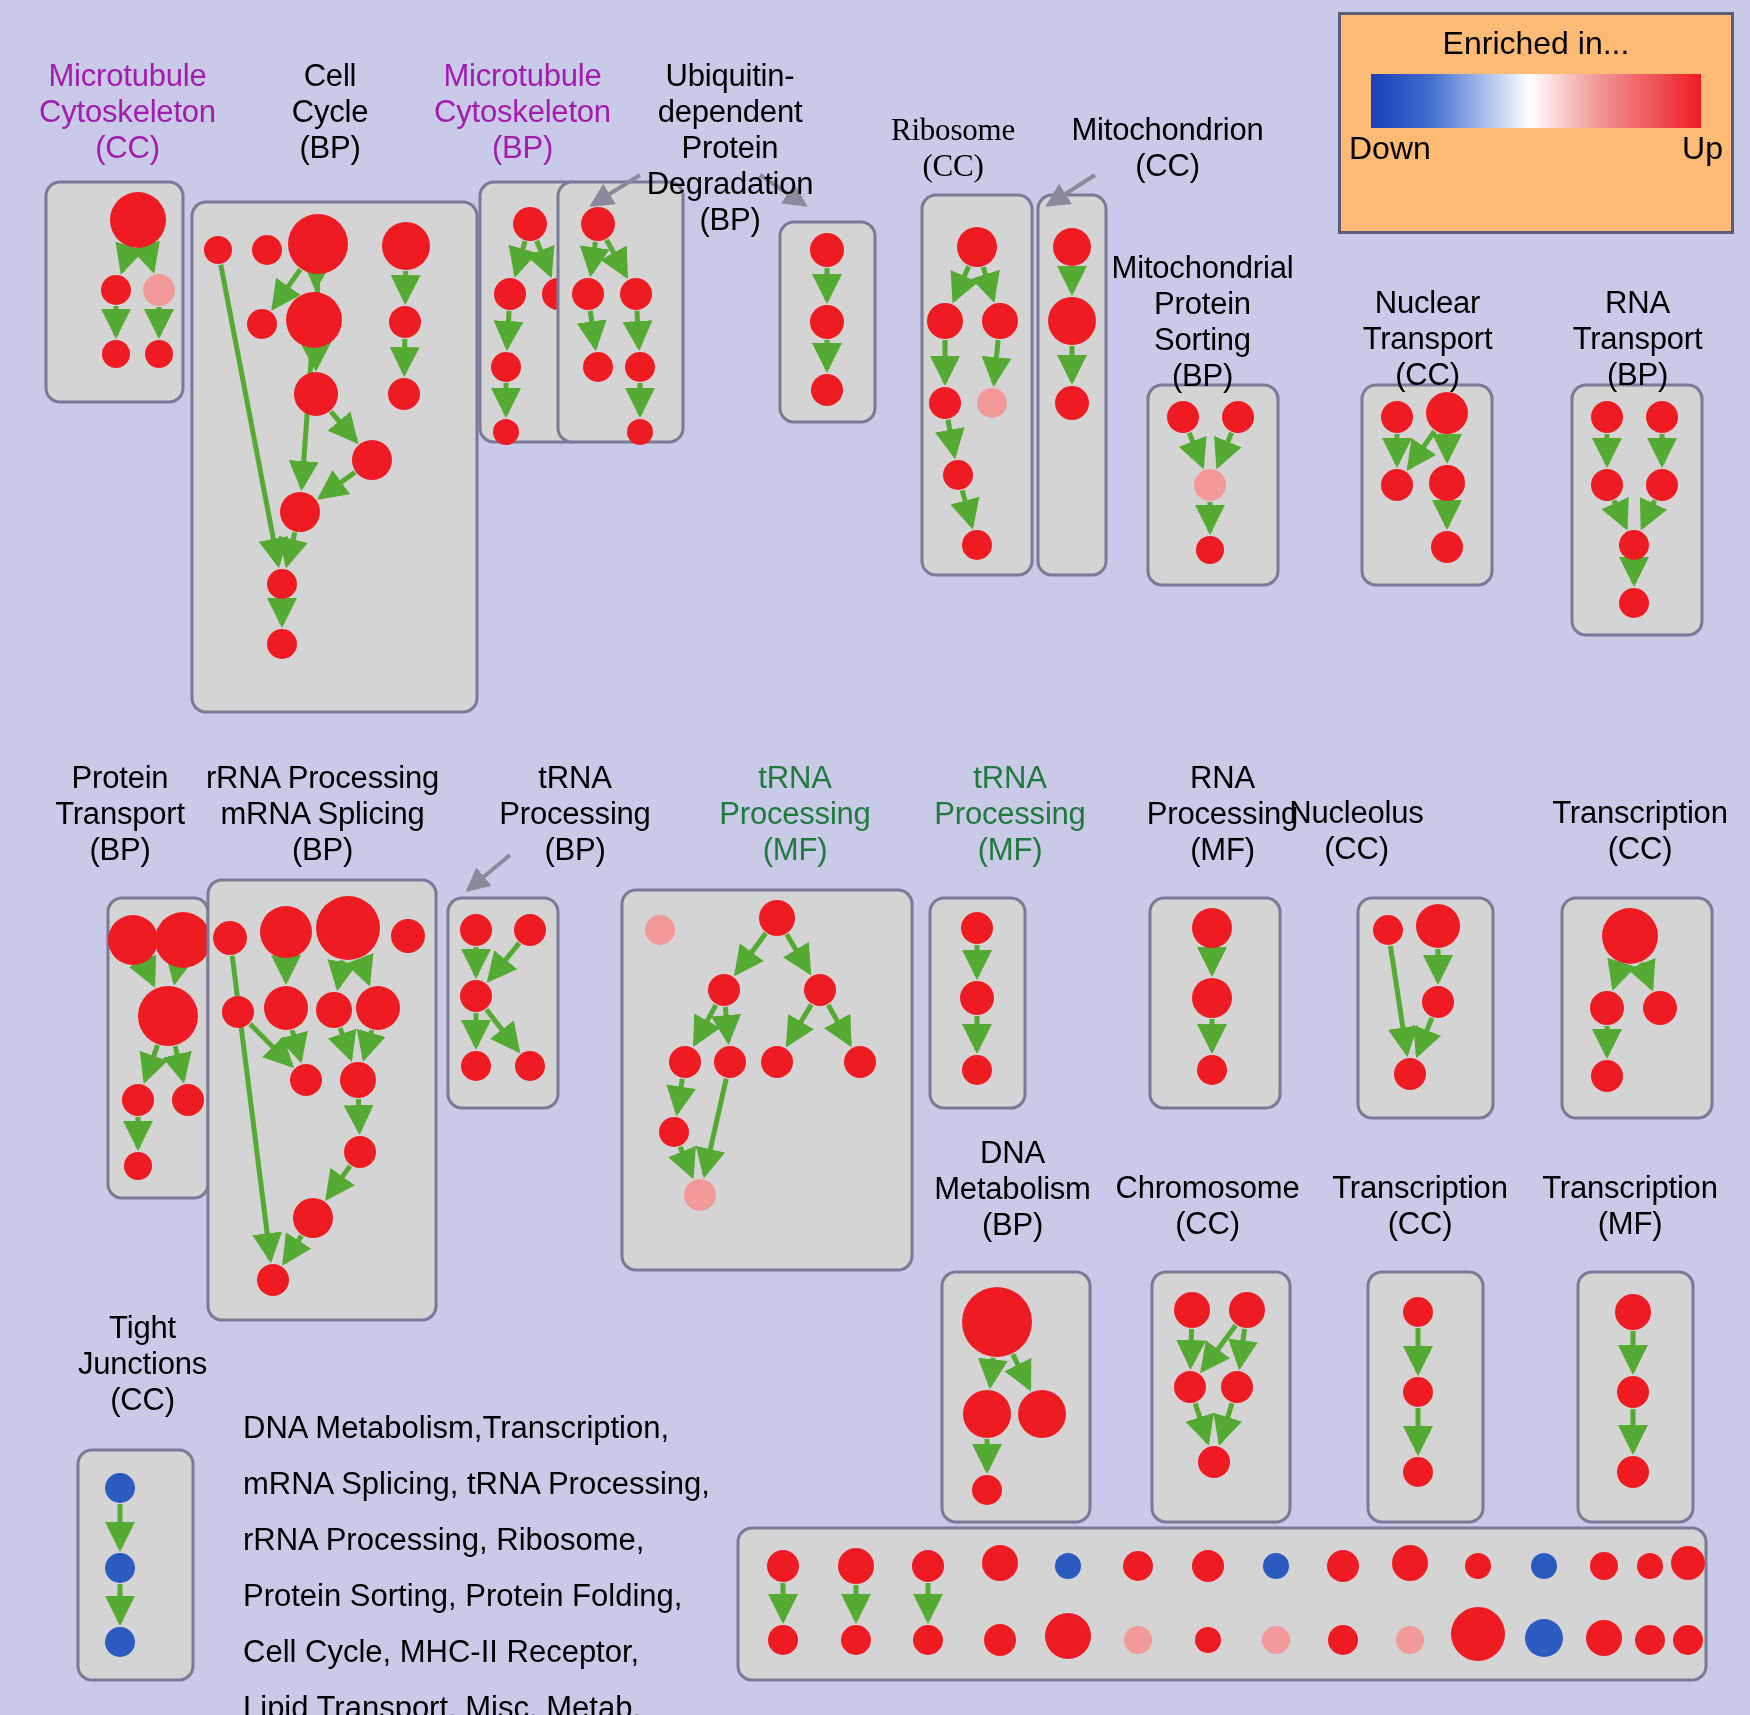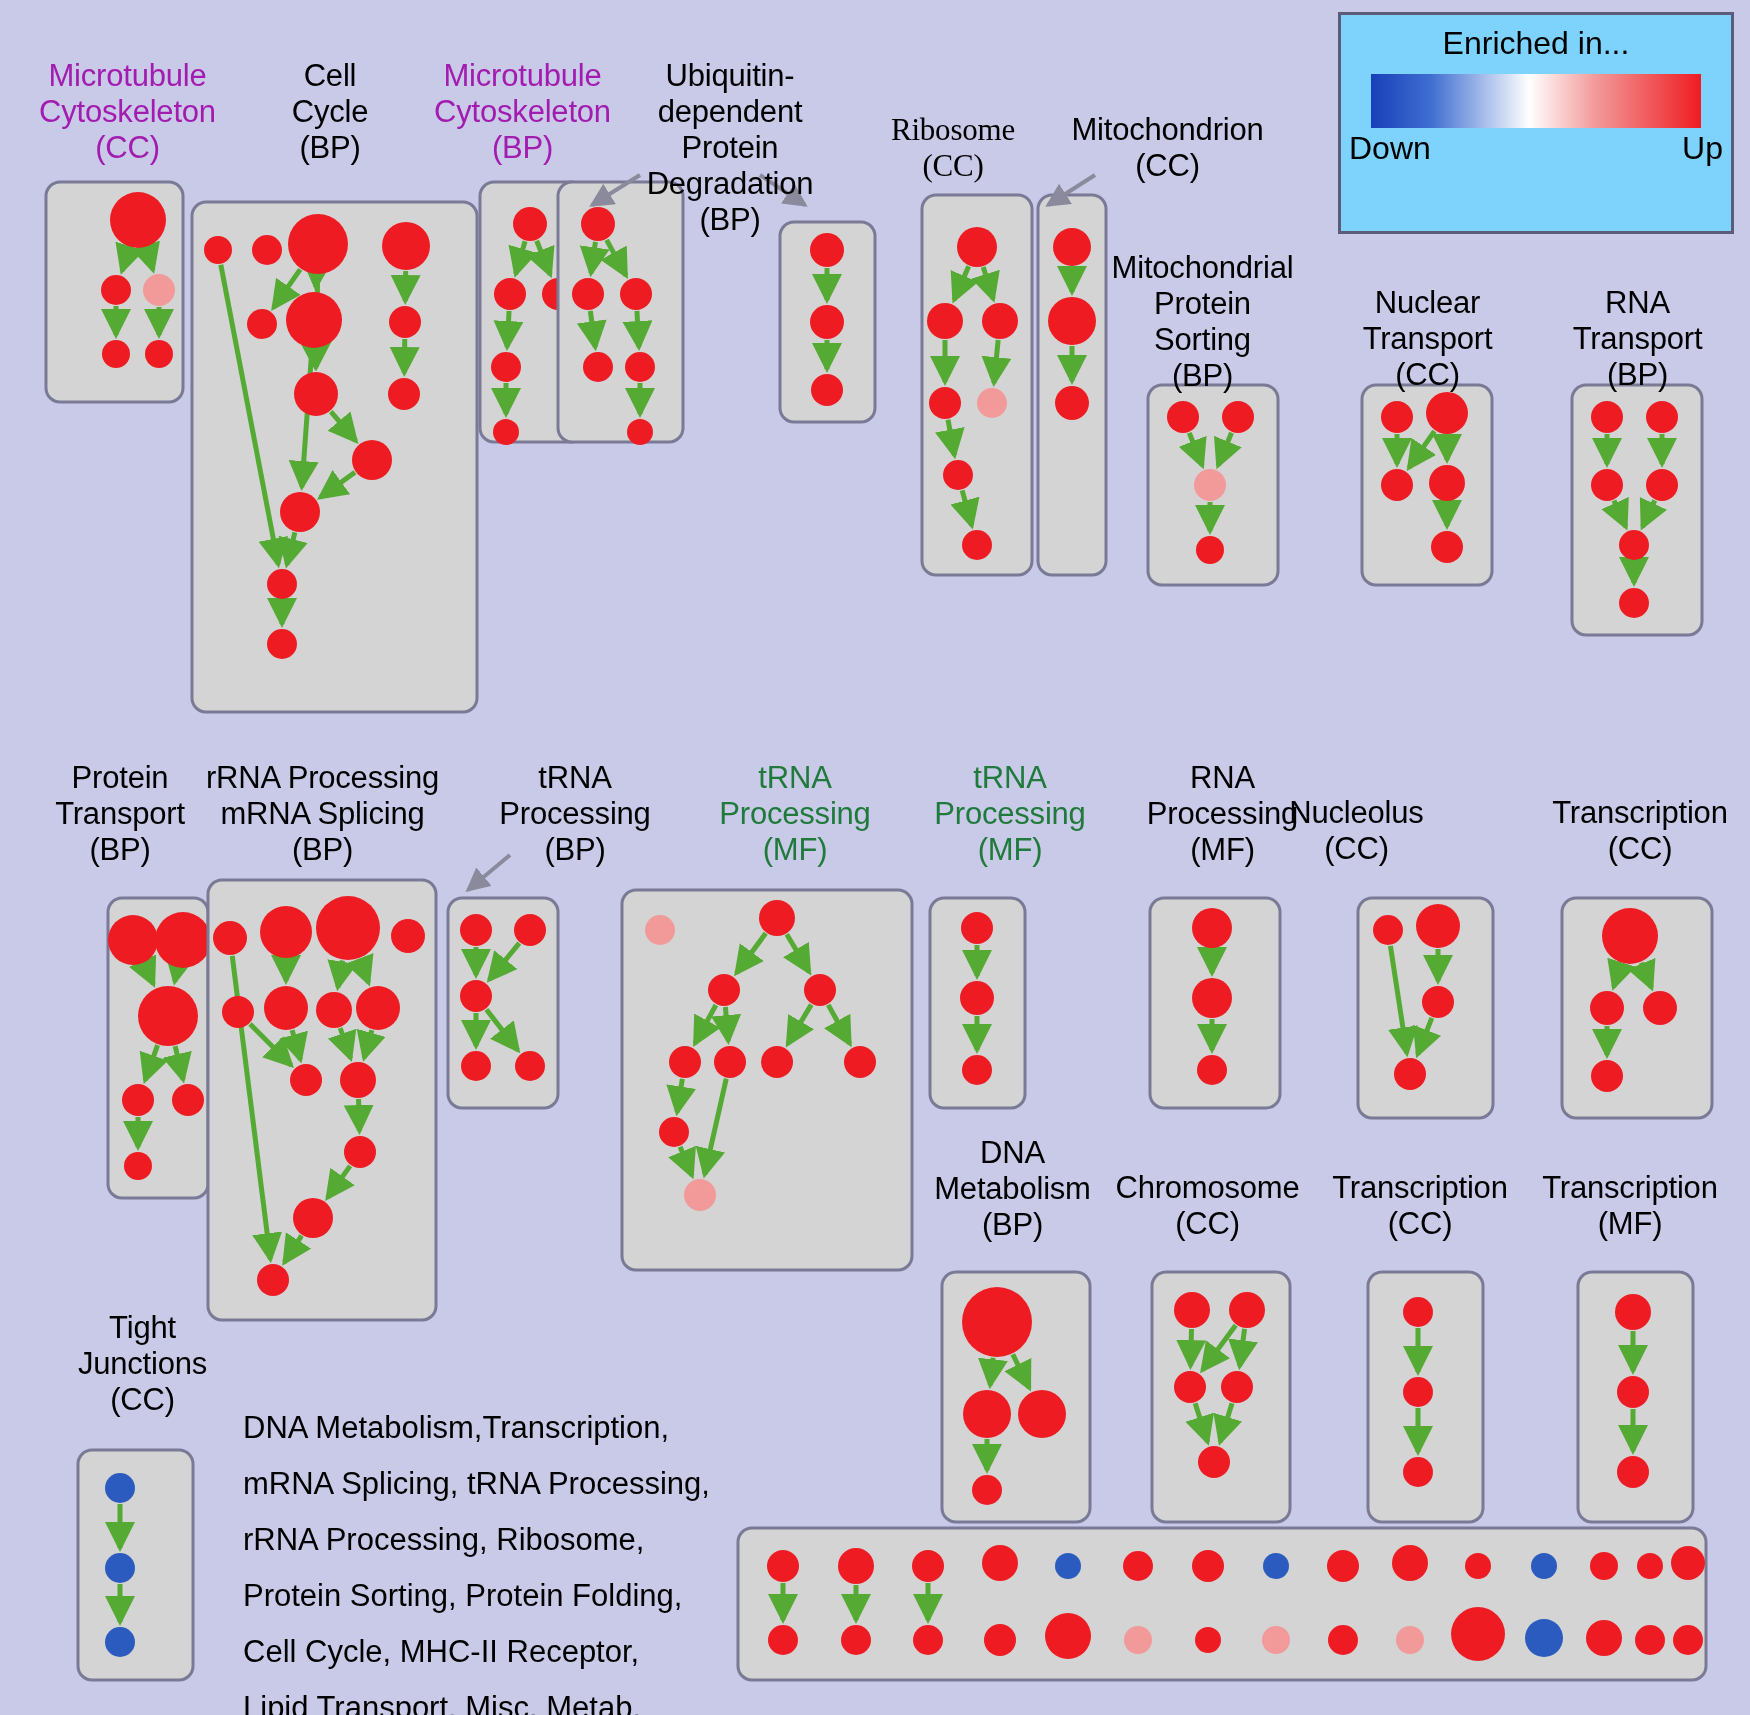--- a/index.html
+++ b/index.html
@@ -27,21 +27,21 @@
     line-height: 36px;
     color: #000000;
     white-space: pre-line;
     letter-spacing: -0.2px;
   }
   .label.blue { color: #a21caf; }
   .label.green { color: #1f7a3c; }
   .legend-box {
     position: absolute;
     border: 3px solid #5c5c78;
-    background: #7dd3fc;
+    background: #fdba74;
     box-sizing: border-box;
   }
   .legend-title {
     text-align: center;
     font-size: 32px;
     color: #000;
     margin-top: 10px;
   }
   .legend-bar {
     margin: 12px auto 0 auto;

